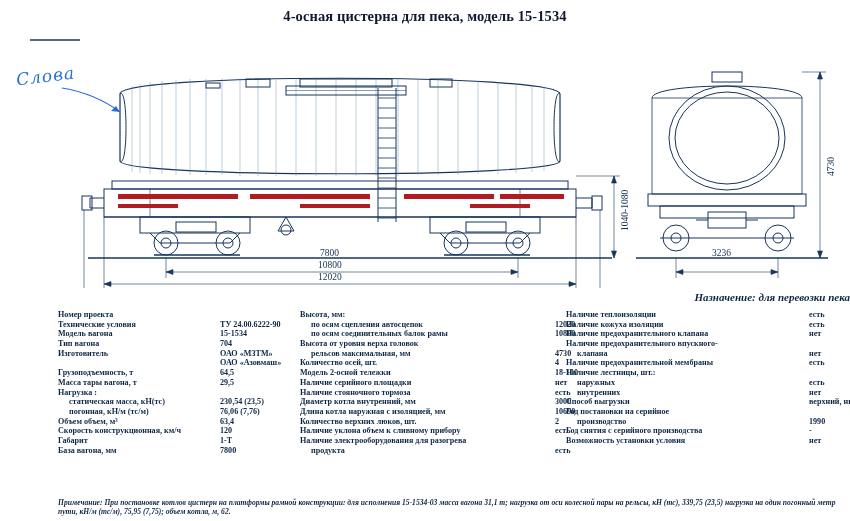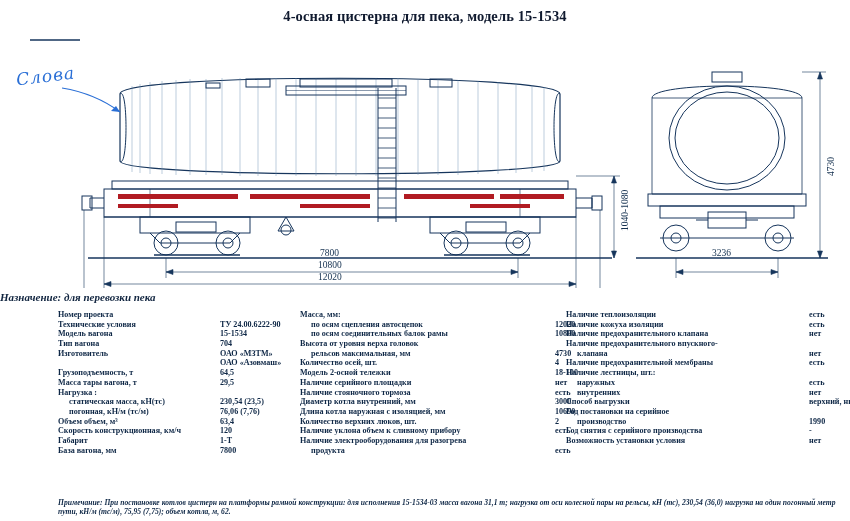--- a/index.html
+++ b/index.html
@@ -44,21 +44,21 @@
     font-family:"Liberation Serif", serif;
   }
   .vert{
     transform:rotate(-90deg);
     transform-origin:left top;
     white-space:nowrap;
   }
 
   
   .purpose{
-    position:absolute;top:291px;left:0;width:850px;text-align:left;
+    position:absolute;top:291px;left:0;width:850px;text-align:right;
     font-style:italic;font-weight:bold;font-size:11px;color:#10243f;
   }
 
   
   .specs{
     position:absolute;left:58px;top:310px;width:790px;height:180px;
     font-size:8.1px;
     line-height:9.6px;
     color:#0e2746;
     font-weight:bold;
@@ -297,21 +297,21 @@
         <div class="row"><span class="lbl">Масса тары вагона, т</span><span class="val">29,5</span></div>
         <div class="row"><span class="lbl">Нагрузка :</span><span class="val"></span></div>
         <div class="row"><span class="lbl indent">статическая масса, кН(тс)</span><span class="val">230,54 (23,5)</span></div>
         <div class="row"><span class="lbl indent">погонная, кН/м (тс/м)</span><span class="val">76,06 (7,76)</span></div>
         <div class="row"><span class="lbl">Объем объем, м³</span><span class="val">63,4</span></div>
         <div class="row"><span class="lbl">Скорость конструкционная, км/ч</span><span class="val">120</span></div>
         <div class="row"><span class="lbl">Габарит</span><span class="val">1-Т</span></div>
         <div class="row"><span class="lbl">База вагона, мм</span><span class="val">7800</span></div>
       </div>
     <div class="col c2">
-        <div class="row"><span class="lbl">Масса, мм:</span><span class="val"></span></div>
+        <div class="row"><span class="lbl">Высота, мм:</span><span class="val"></span></div>
         <div class="row"><span class="lbl indent">по осям сцепления автосцепок</span><span class="val">12020</span></div>
         <div class="row"><span class="lbl indent">по осям соединительных балок рамы</span><span class="val">10800</span></div>
         <div class="row"><span class="lbl">Высота от уровня верха головок</span><span class="val"></span></div>
         <div class="row"><span class="lbl indent">рельсов максимальная, мм</span><span class="val">4730</span></div>
         <div class="row"><span class="lbl">Количество осей, шт.</span><span class="val">4</span></div>
         <div class="row"><span class="lbl">Модель 2-осной тележки</span><span class="val">18-100</span></div>
         <div class="row"><span class="lbl">Наличие серийного площадки</span><span class="val">нет</span></div>
         <div class="row"><span class="lbl">Наличие стояночного тормоза</span><span class="val">есть</span></div>
         <div class="row"><span class="lbl">Диаметр котла внутренний, мм</span><span class="val">3000</span></div>
         <div class="row"><span class="lbl">Длина котла наружная с изоляцией, мм</span><span class="val">10690</span></div>
@@ -332,14 +332,14 @@
         <div class="row"><span class="lbl indent">внутренних</span><span class="val">нет</span></div>
         <div class="row"><span class="lbl">Способ выгрузки</span><span class="val">верхний, нижний</span></div>
         <div class="row"><span class="lbl">Год постановки на серийное</span><span class="val"></span></div>
         <div class="row"><span class="lbl indent">производство</span><span class="val">1990</span></div>
         <div class="row"><span class="lbl">Год снятия с серийного производства</span><span class="val">-</span></div>
         <div class="row"><span class="lbl">Возможность установки условия</span><span class="val">нет</span></div>
         <div class="row"><span class="lbl"></span><span class="val"></span></div>
       </div>
   </div>
 
-  <div class="note">Примечание: При постановке котлов цистерн на платформы рамной конструкции: для исполнения 15-1534-03 масса вагона 31,1 т; нагрузка от оси колесной пары на рельсы, кН (тс), 230,54 (36,0) нагрузка на один погонный метр пути, кН/м (тс/м), 75,95 (7,75); объем котла, м, 62.</div>
+  <div class="note">Примечание: При постановке котлов цистерн на платформы рамной конструкции: для исполнения 15-1534-03 масса вагона 31,1 т; нагрузка от оси колесной пары на рельсы, кН (тс), 339,75 (23,5) нагрузка на один погонный метр пути, кН/м (тс/м), 75,95 (7,75); объем котла, м, 62.</div>
 </div>
 
 </body></html>

